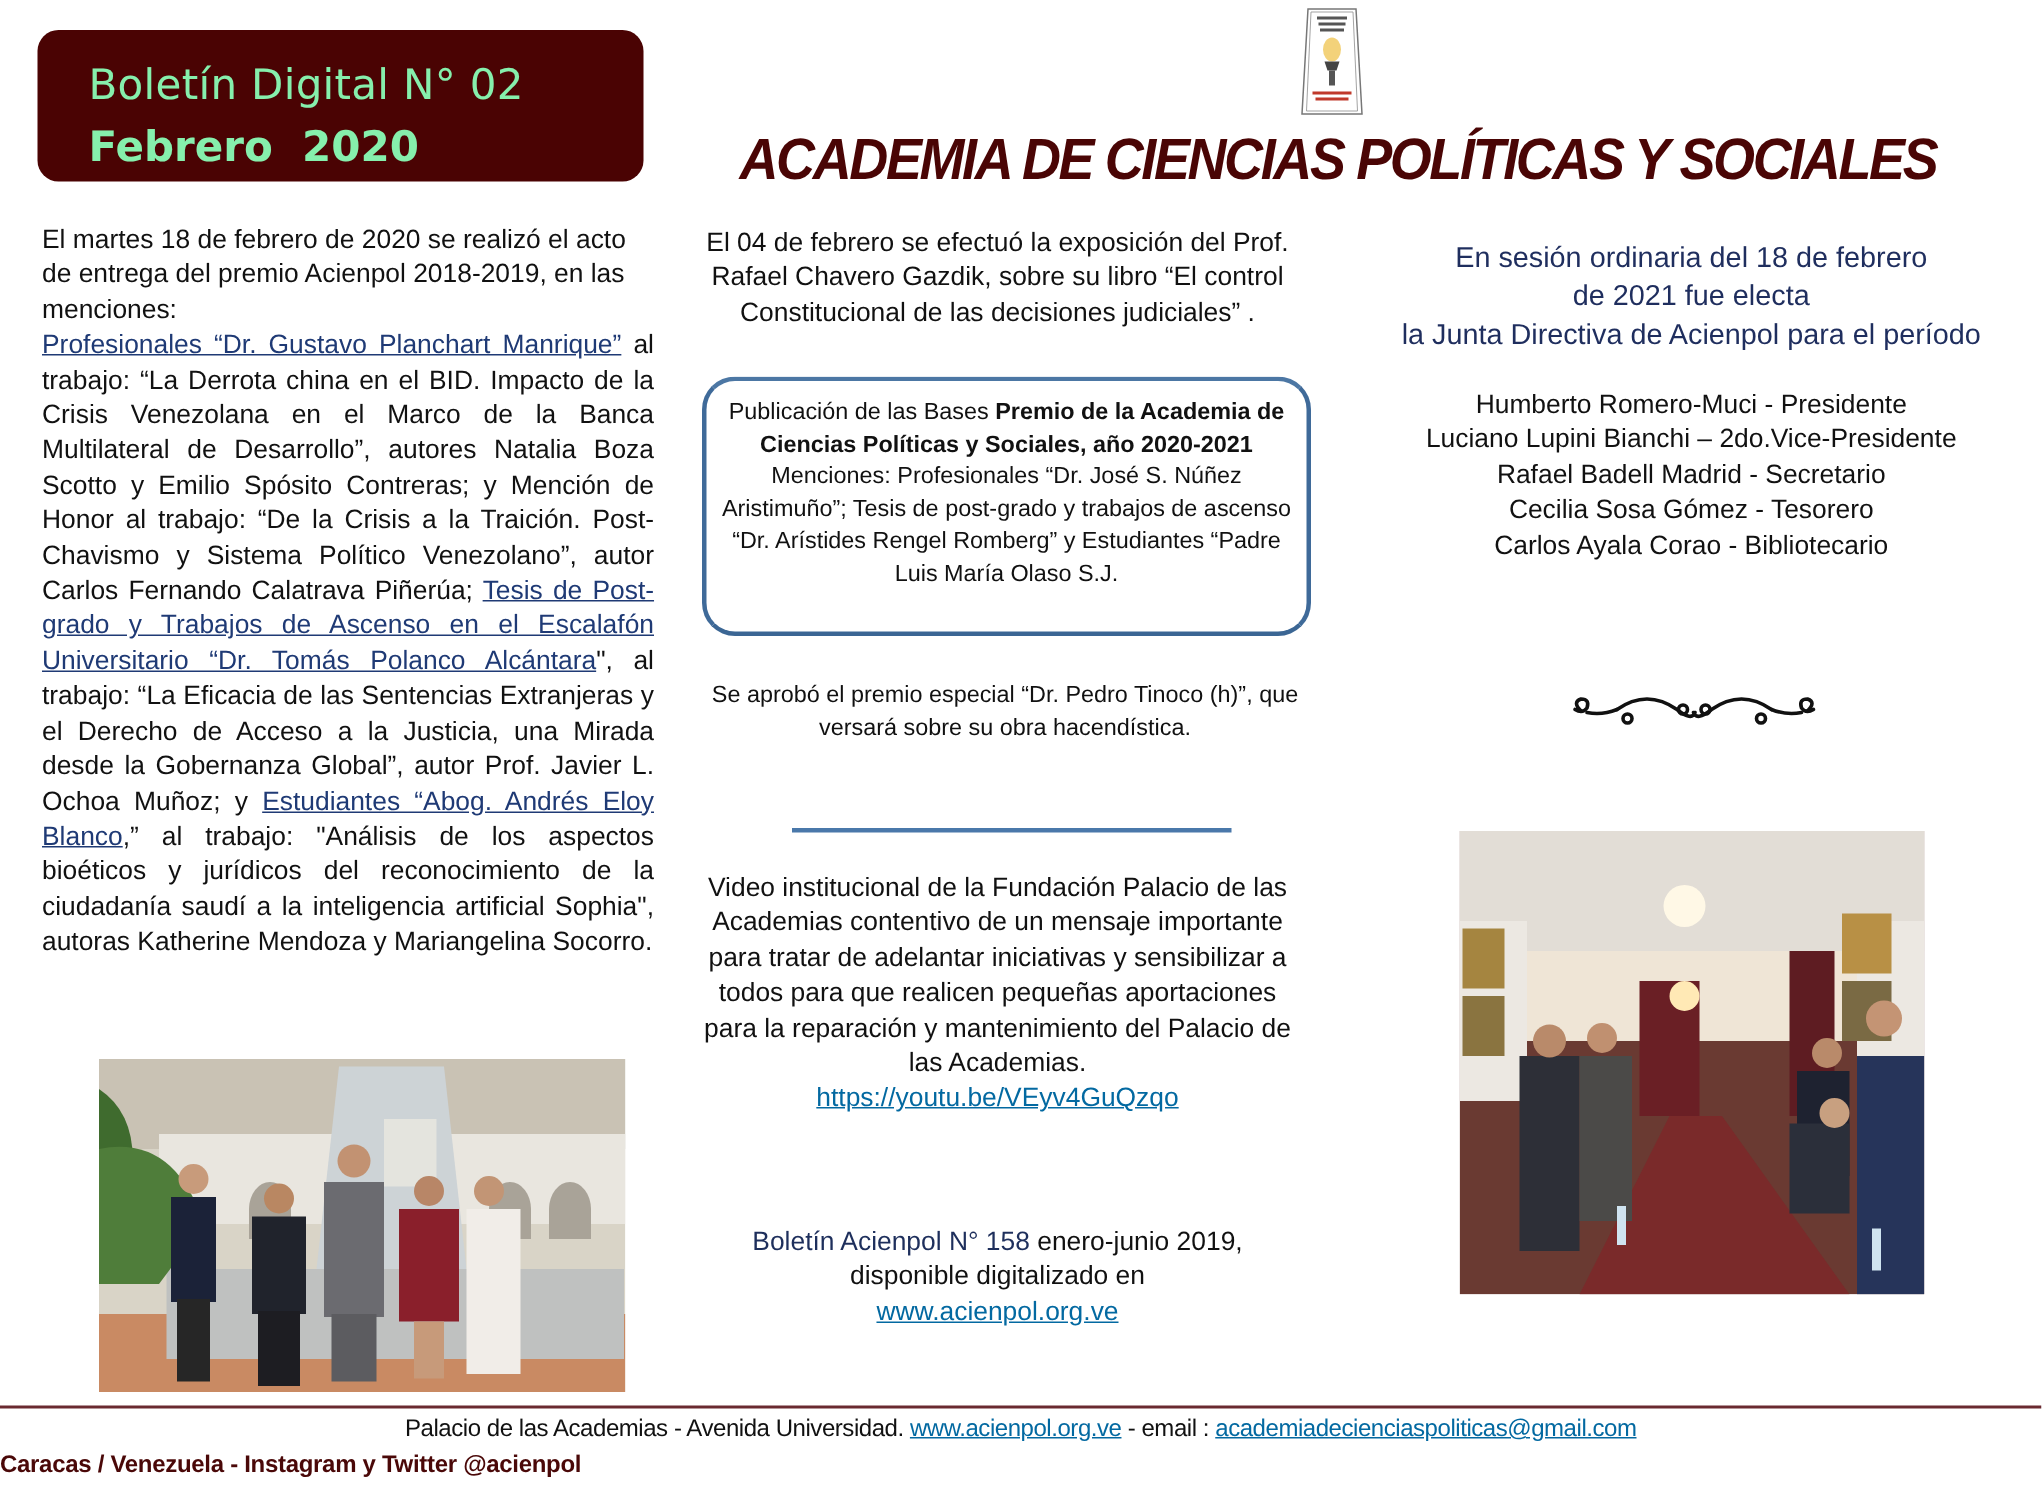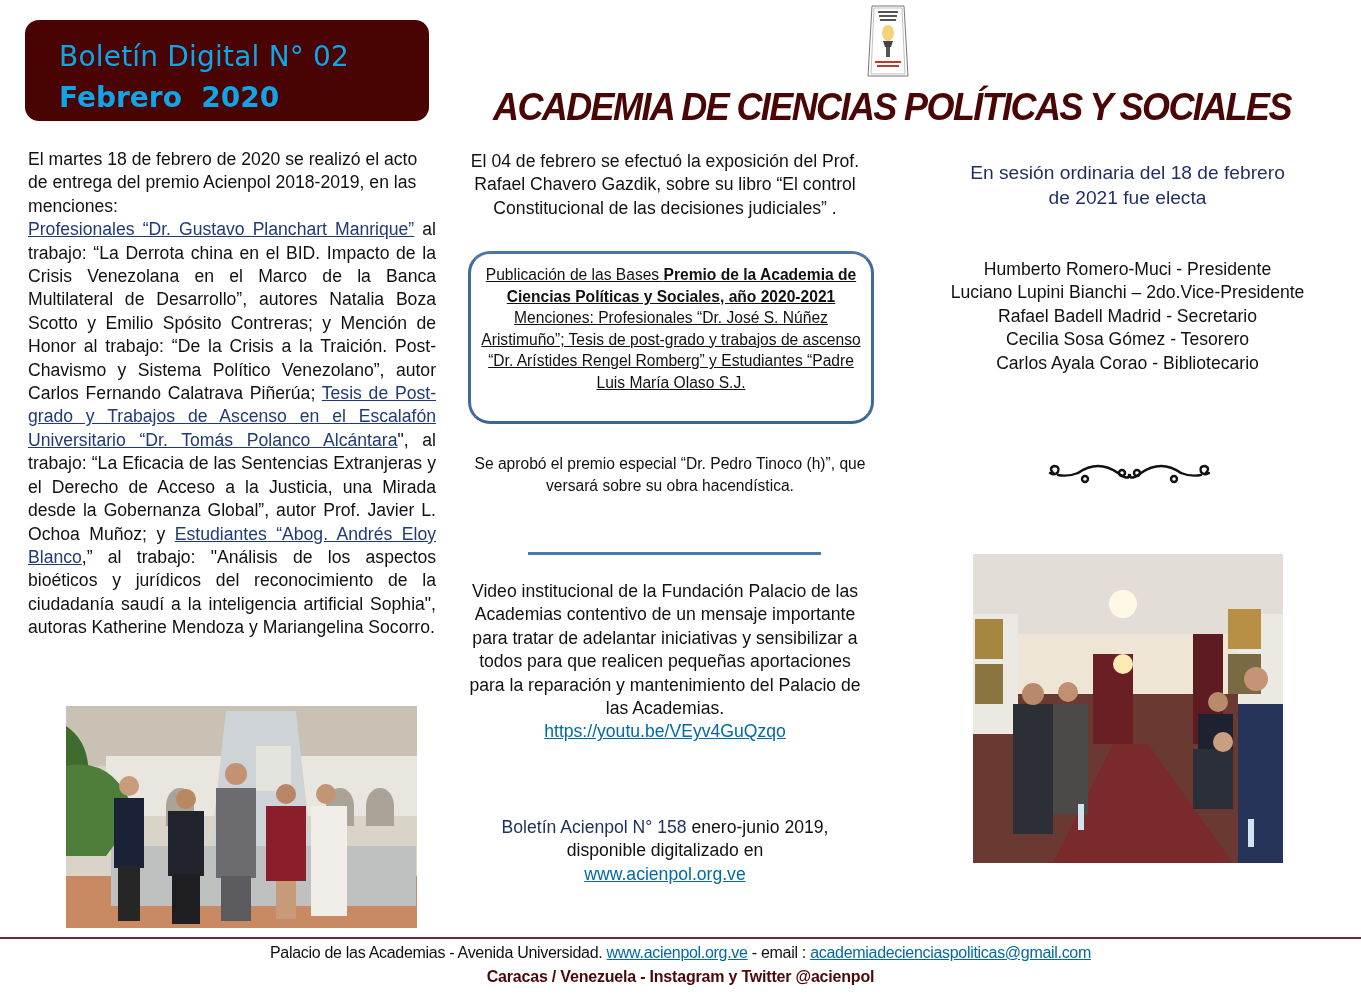--- a/index.html
+++ b/index.html
@@ -1,21 +1,21 @@
 <!DOCTYPE html>
 <html><head>
 <meta charset="utf-8">
 <style>
   * { margin: 0; padding: 0; box-sizing: border-box; }
   html, body { width: 1361px; height: 1008px; background: #ffffff; overflow: hidden; }
   body { position: relative; font-family: "Liberation Sans", sans-serif; color: #111; }
 
   .header-box {
     position: absolute; left: 25px; top: 20px; width: 404px; height: 101px;
-    background: #4a0303; border-radius: 14px; color: #0ea5e9;
+    background: #4a0303; border-radius: 14px; color: #86efac;
     font-family: "DejaVu Sans", sans-serif;
   }
   .header-box .title { position: absolute; left: 34px; top: 20px; font-size: 28px; letter-spacing: 0.2px; }
   .header-box .subtitle { position: absolute; left: 34px; top: 61px; font-size: 28px; white-space: pre; font-weight: bold; }
 
   .logo {
     position: absolute; left: 866px; top: 5px; width: 44px; height: 72px;
   }
 
   .main-title {
@@ -42,39 +42,39 @@
     position: absolute; left: 973px; top: 554px; width: 310px; height: 309px; overflow: hidden;
   }
 
   .col-mid { position: absolute; left: 455px; width: 420px; text-align: center; font-size: 17.6px; line-height: 23.4px; }
   .mid-1 { top: 150px; }
   .bases-box {
     position: absolute; left: 468px; top: 251px; width: 406px; height: 173px;
     border: 3px solid #3f6a99; border-radius: 22px;
     border-top-color: #4c77a4; border-bottom-color: #3b6694;
     padding: 10px 10px 0 10px;
-    text-align: center; font-size: 15.6px; line-height: 21.6px; text-decoration: underline;
+    text-align: center; font-size: 15.6px; line-height: 21.6px;
   }
   .bases-box b { font-weight: bold; }
   .mid-2 { top: 453px; left: 470px; width: 400px; font-size: 15.6px; line-height: 21.6px; }
   .mid-rule { position: absolute; left: 528px; top: 552px; width: 293px; height: 3px; background: #4a78aa; }
   .mid-3 { top: 580px; left: 460px; width: 410px; }
   .mid-4 { top: 816px; left: 460px; width: 410px; }
   .navy { color: #1e2f5c; }
 
   .col-right { position: absolute; left: 900px; width: 455px; text-align: center; }
   .right-head { top: 160px; color: #1f2e5e; font-size: 19.2px; line-height: 25.4px; }
   .right-list { top: 258px; font-size: 17.6px; line-height: 23.4px; color: #111; }
 
   .ornament { position: absolute; left: 1042px; top: 459px; width: 175px; height: 30px; }
 
   .footer-rule { position: absolute; left: 0; top: 937px; width: 1361px; height: 2px; background: #6a2a30; }
   .footer-1 { position: absolute; left: 0; top: 944px; width: 1361px; text-align: center;
     font-size: 16px; font-family: "Liberation Sans Narrow", "Liberation Sans", sans-serif; letter-spacing: -0.3px; }
-  .footer-2 { position: absolute; left: 0; top: 968px; width: 1361px; text-align: center;
+  .footer-2 { position: absolute; left: 0; top: 968px; width: 1361px; 
     font-size: 16px; font-weight: bold; color: #4a0808; letter-spacing: -0.2px; }
 </style>
 </head>
 <body>
 
 <div class="header-box">
   <div class="title">Boletín Digital N° 02</div>
   <div class="subtitle">Febrero  2020</div>
 </div>
 
@@ -152,20 +152,21 @@
 </div>
 
 <div class="col-mid mid-4">
   <span class="navy">Boletín Acienpol N° 158</span><span>  enero-junio 2019, disponible digitalizado en</span><br>
   <a class="blue">www.acienpol.org.ve</a>
 </div>
 
 <div class="col-right right-head">
   <div>En sesión ordinaria del 18 de febrero</div>
   <div>de 2021 fue electa</div>
+  <div>la Junta Directiva de Acienpol para el período</div>
 </div>
 
 <div class="col-right right-list">
   <div>Humberto Romero-Muci - Presidente</div>
   <div>Luciano Lupini Bianchi – 2do.Vice-Presidente</div>
   <div>Rafael Badell Madrid -  Secretario</div>
   <div>Cecilia Sosa Gómez - Tesorero</div>
   <div>Carlos Ayala Corao - Bibliotecario</div>
 </div>
 

